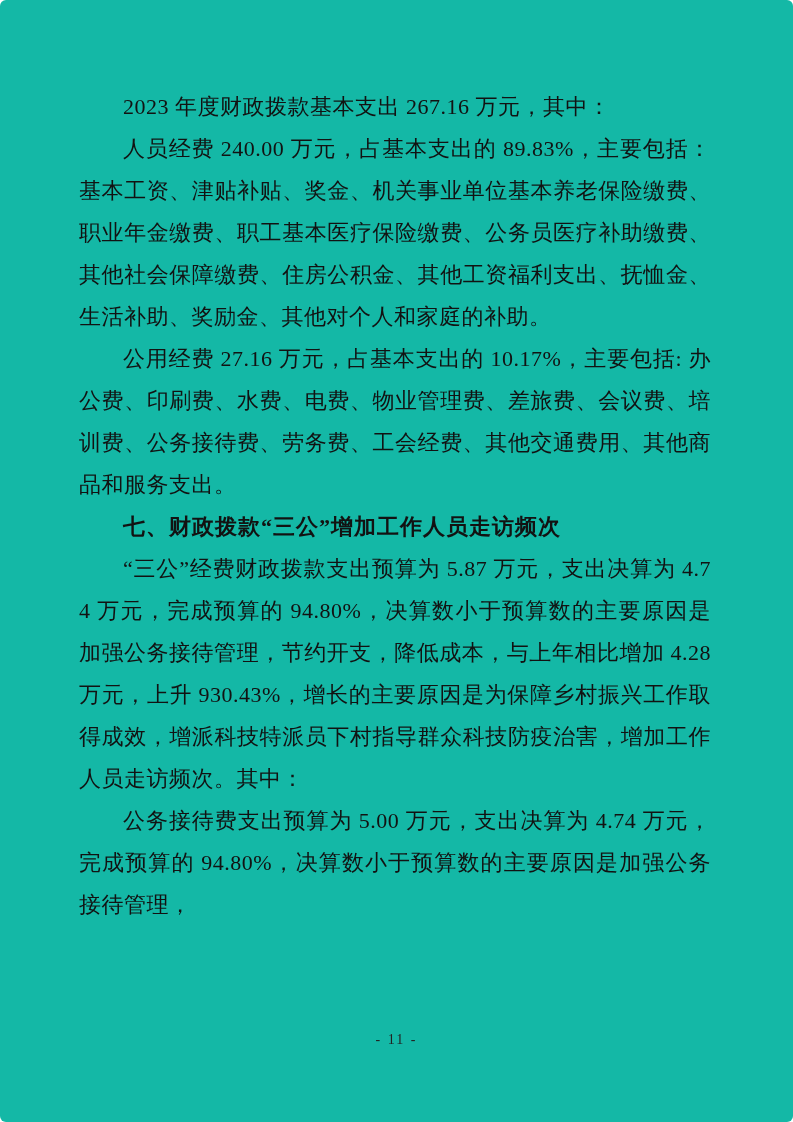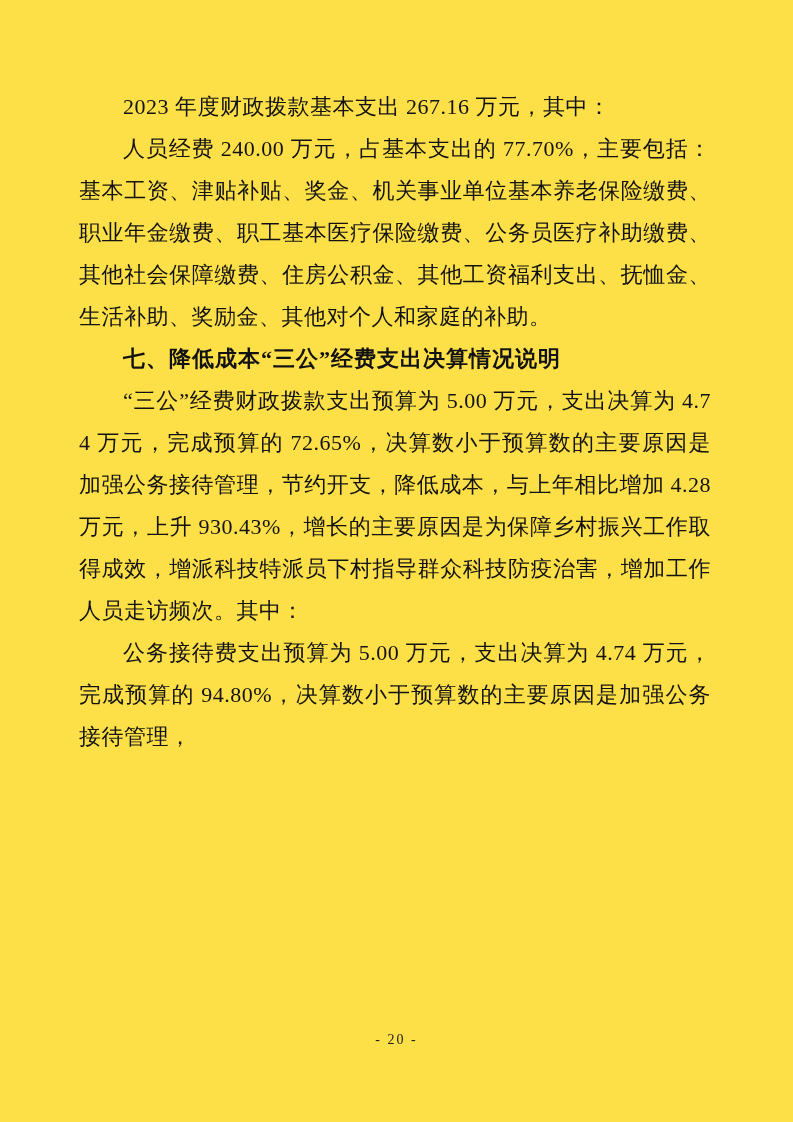--- a/index.html
+++ b/index.html
@@ -4,24 +4,25 @@
 <style>
   html, body {
     margin: 0;
     padding: 0;
     background: #ffffff;
   }
   .page {
     position: relative;
     width: 793px;
     height: 1122px;
-    background: #fde047;
+    background: #14b8a6;
     overflow: hidden;
     font-family: "Liberation Serif", "DejaVu Serif", serif;
     color: #121212;
+    border-radius: 6px;
   }
   .content {
     position: absolute;
     top: 86px;
     left: 79px;
     width: 632px;
   }
   .para {
     margin: 0;
     font-size: 22px;
@@ -47,19 +48,20 @@
     color: #222222;
     font-family: "Liberation Serif", "DejaVu Serif", serif;
   }
 </style>
 </head>
 <body>
 
 <div class="page">
   <div class="content">
     <p class="para">2023 年度财政拨款基本支出 267.16 万元，其中：</p>
-    <p class="para">人员经费 240.00 万元，占基本支出的 77.70%，主要包括：基本工资、津贴补贴、奖金、机关事业单位基本养老保险缴费、职业年金缴费、职工基本医疗保险缴费、公务员医疗补助缴费、其他社会保障缴费、住房公积金、其他工资福利支出、抚恤金、生活补助、奖励金、其他对个人和家庭的补助。</p>
-    <p class="para heading">七、降低成本“三公”经费支出决算情况说明</p>
-    <p class="para">“三公”经费财政拨款支出预算为 5.00 万元，支出决算为 4.74 万元，完成预算的 72.65%，决算数小于预算数的主要原因是加强公务接待管理，节约开支，降低成本，与上年相比增加 4.28 万元，上升 930.43%，增长的主要原因是为保障乡村振兴工作取得成效，增派科技特派员下村指导群众科技防疫治害，增加工作人员走访频次。其中：</p>
+    <p class="para">人员经费 240.00 万元，占基本支出的 89.83%，主要包括：基本工资、津贴补贴、奖金、机关事业单位基本养老保险缴费、职业年金缴费、职工基本医疗保险缴费、公务员医疗补助缴费、其他社会保障缴费、住房公积金、其他工资福利支出、抚恤金、生活补助、奖励金、其他对个人和家庭的补助。</p>
+    <p class="para">公用经费 27.16 万元，占基本支出的 10.17%，主要包括: 办公费、印刷费、水费、电费、物业管理费、差旅费、会议费、培训费、公务接待费、劳务费、工会经费、其他交通费用、其他商品和服务支出。</p>
+    <p class="para heading">七、财政拨款“三公”增加工作人员走访频次</p>
+    <p class="para">“三公”经费财政拨款支出预算为 5.87 万元，支出决算为 4.74 万元，完成预算的 94.80%，决算数小于预算数的主要原因是加强公务接待管理，节约开支，降低成本，与上年相比增加 4.28 万元，上升 930.43%，增长的主要原因是为保障乡村振兴工作取得成效，增派科技特派员下村指导群众科技防疫治害，增加工作人员走访频次。其中：</p>
     <p class="para">公务接待费支出预算为 5.00 万元，支出决算为 4.74 万元，完成预算的 94.80%，决算数小于预算数的主要原因是加强公务接待管理，</p>
   </div>
-  <div class="footer">- 20 -</div>
+  <div class="footer">- 11 -</div>
 </div>
 
 </body></html>

